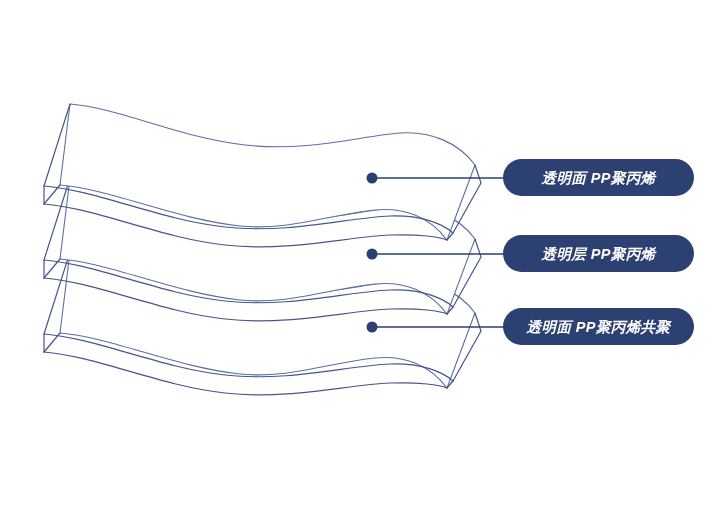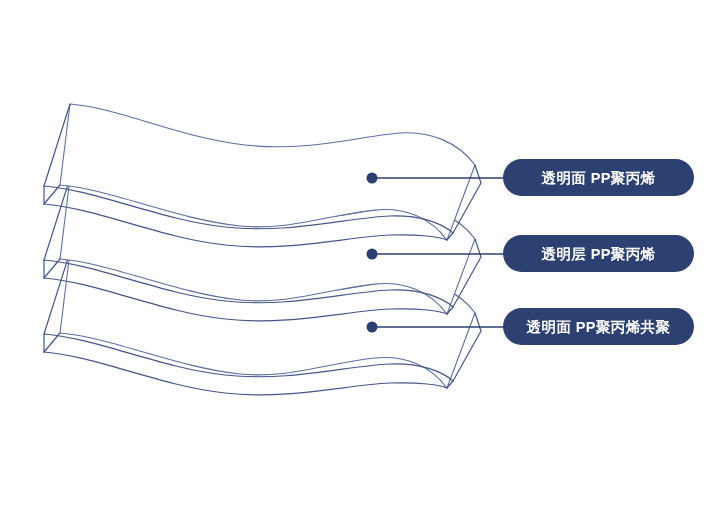--- a/index.html
+++ b/index.html
@@ -13,20 +13,21 @@
     font-family: "Liberation Sans", "DejaVu Sans", sans-serif;
     overflow: hidden;
     position: relative;
   }
   #stage {
     position: absolute;
     left: 0;
     top: 0;
     width: 712px;
     height: 400px;
+    font-style: italic;
   }
   svg.diagram {
     position: absolute;
     left: 0;
     top: 0;
     width: 712px;
     height: 505px;
     display: block;
   }
   .sheet-outline {

